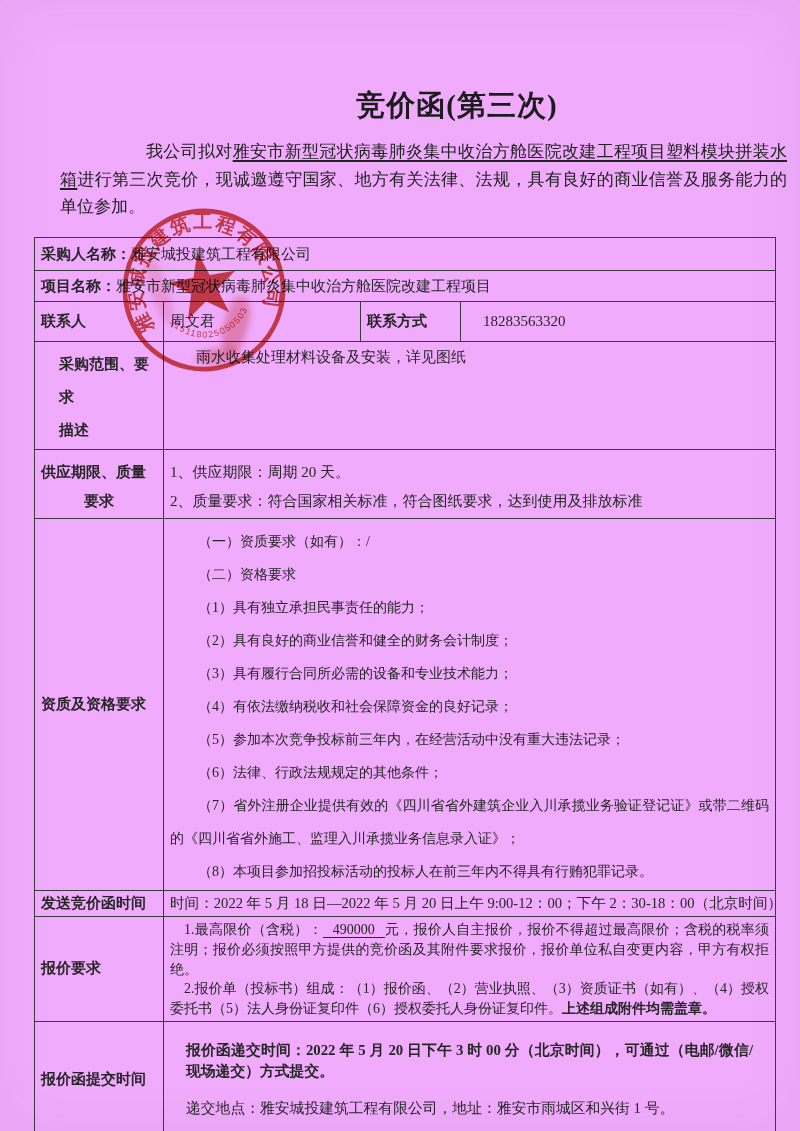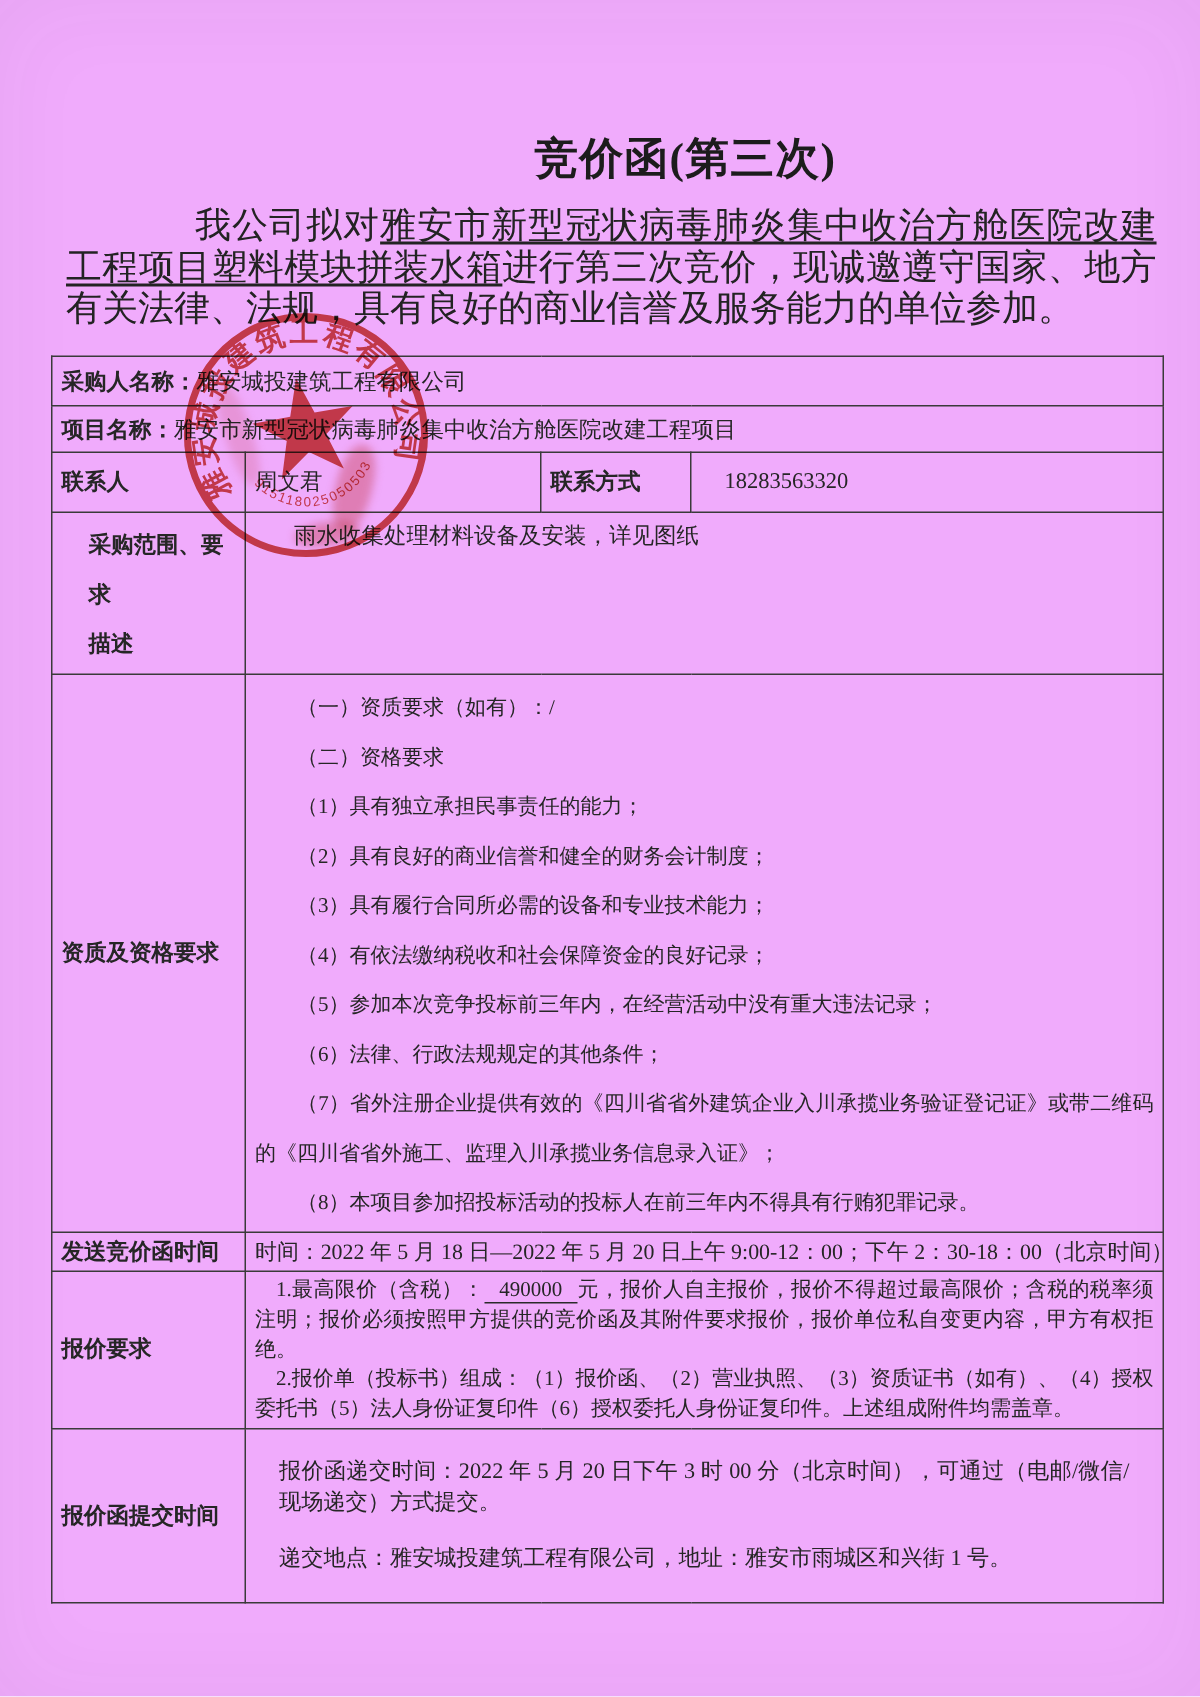--- a/index.html
+++ b/index.html
@@ -9,22 +9,22 @@
     font-family:"Liberation Serif","DejaVu Serif",serif;
     color:#232323;
     box-shadow:inset 0 0 60px rgba(60,60,60,0.05);
   }
   .page-title{
     position:absolute;top:86px;left:0;width:100%;
     text-align:center;transform:translateX(57px);
     font-size:29px;font-weight:bold;letter-spacing:1px;color:#1c1c1c;
   }
   .intro{
-    position:absolute;top:138px;left:44px;width:727px;
-    font-size:24px;line-height:27.5px;text-indent:86px;margin:0;
+    position:absolute;top:138px;left:60px;width:727px;
+    font-size:17px;line-height:27.5px;text-indent:86px;margin:0;
     text-align:justify;
   }
   .intro .u-long{
     text-decoration:underline;text-decoration-thickness:1.5px;text-underline-offset:3px;
   }
   table.bid{
     position:absolute;top:237px;left:34px;width:741px;
     border-collapse:collapse;table-layout:fixed;
     font-size:15px;color:#262626;
   }
@@ -40,21 +40,21 @@
   .scope-val{text-indent:26px;}
   tr.r5 td{vertical-align:top;padding-top:8px;line-height:29px;}
   tr.r6 td.content{vertical-align:top;padding-top:6px;}
   tr.r6 p{margin:0;line-height:33px;text-indent:2em;font-size:14px;text-align:justify;}
   tr.r7 td.content{white-space:nowrap;font-size:14.6px;}
   tr.r8 td.content{font-size:14px;line-height:19.8px;vertical-align:top;padding-top:3px;}
   tr.r8 p{margin:0;text-indent:1em;text-align:justify;}
   tr.r9 td.content{font-size:14.8px;line-height:21px;vertical-align:top;padding-top:2px;}
   tr.r9 p{margin:16px;text-align:justify;}
   .u-price{border-bottom:1.5px solid #2a2a2a;padding:0 10px;}
-  .bold-seg{font-weight:normal;}
+  .bold-seg{font-weight:bold;}
   
   .stamp{
     position:absolute;left:119px;top:205px;width:170px;height:170px;
     opacity:.85;mix-blend-mode:multiply;pointer-events:none;
   }
   .smudge{
     position:absolute;background:rgba(198,44,32,0.32);pointer-events:none;
     filter:blur(3px);mix-blend-mode:multiply;
   }
   .smudge.s1{left:224px;top:296px;width:24px;height:58px;border-radius:45%;transform:rotate(14deg);}
@@ -97,20 +97,30 @@
     <tr class="r4" style="height:61px">
       <td class="lab">
         <div>采购范围、要求</div>
         <div>描述</div>
       </td>
       <td colspan="3">
         <div class="scope-val">雨水收集处理材料设备及安装，详见图纸</div>
       </td>
     </tr>
 
+    <tr class="r5" style="height:68px">
+      <td class="lab">
+        <div>供应期限、质量</div>
+        <div class="l2c">要求</div>
+      </td>
+      <td colspan="3">
+        <div>1、供应期限：周期 20 天。</div>
+        <div>2、质量要求：符合国家相关标准，符合图纸要求，达到使用及排放标准</div>
+      </td>
+    </tr>
 
     <tr class="r6" style="height:365px">
       <td class="lab">资质及资格要求</td>
       <td colspan="3" class="content">
         <p>（一）资质要求（如有）：/</p>
         <p>（二）资格要求</p>
         <p>（1）具有独立承担民事责任的能力；</p>
         <p>（2）具有良好的商业信誉和健全的财务会计制度；</p>
         <p>（3）具有履行合同所必需的设备和专业技术能力；</p>
         <p>（4）有依法缴纳税收和社会保障资金的良好记录；</p>

